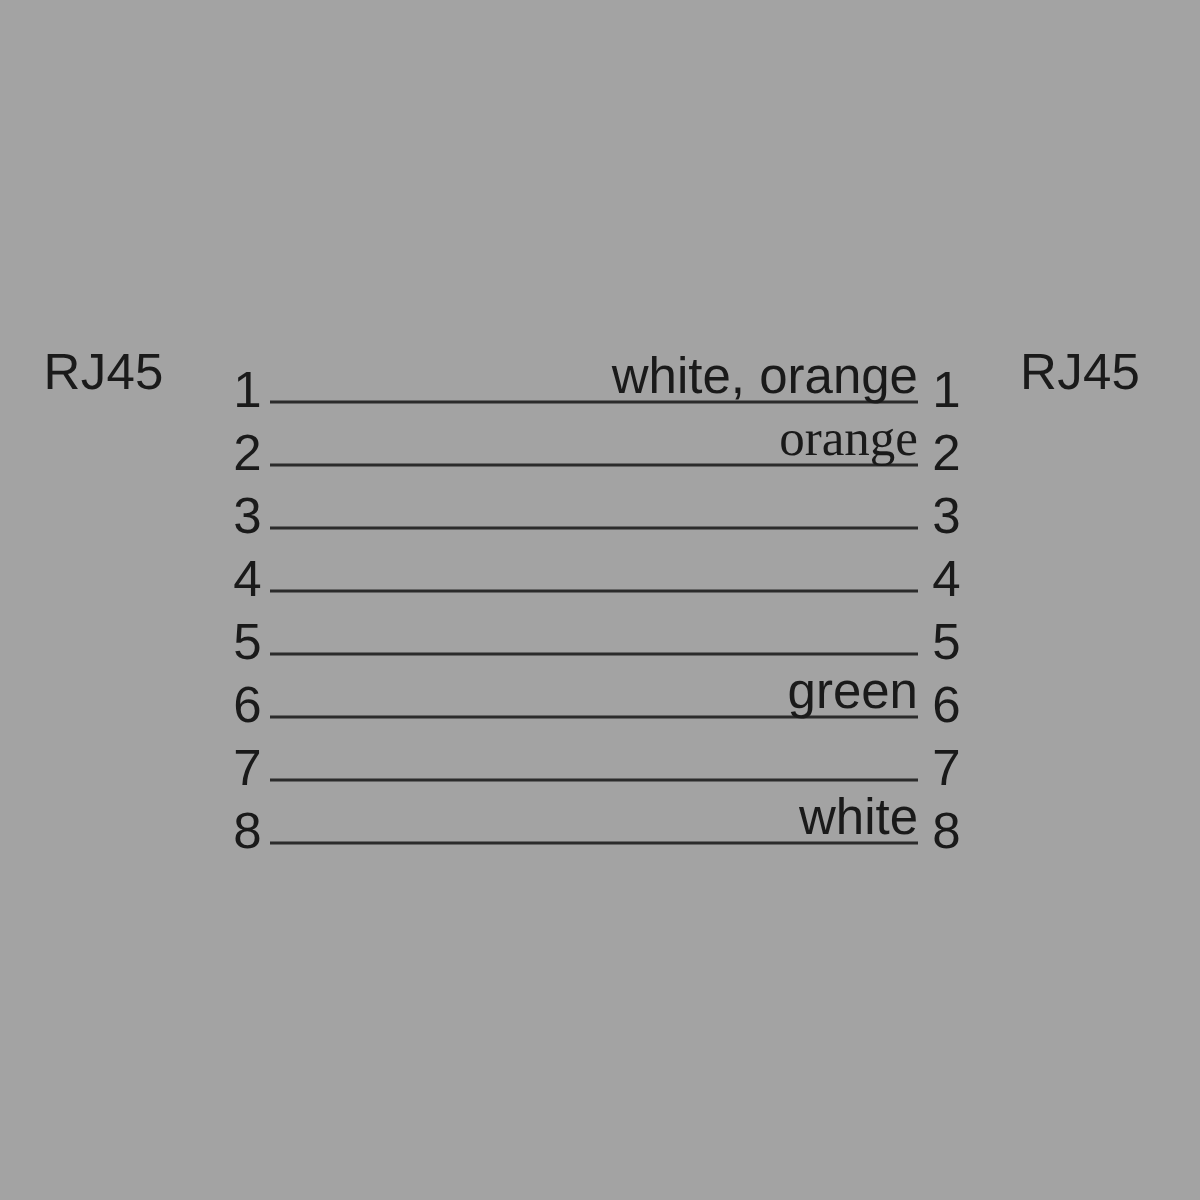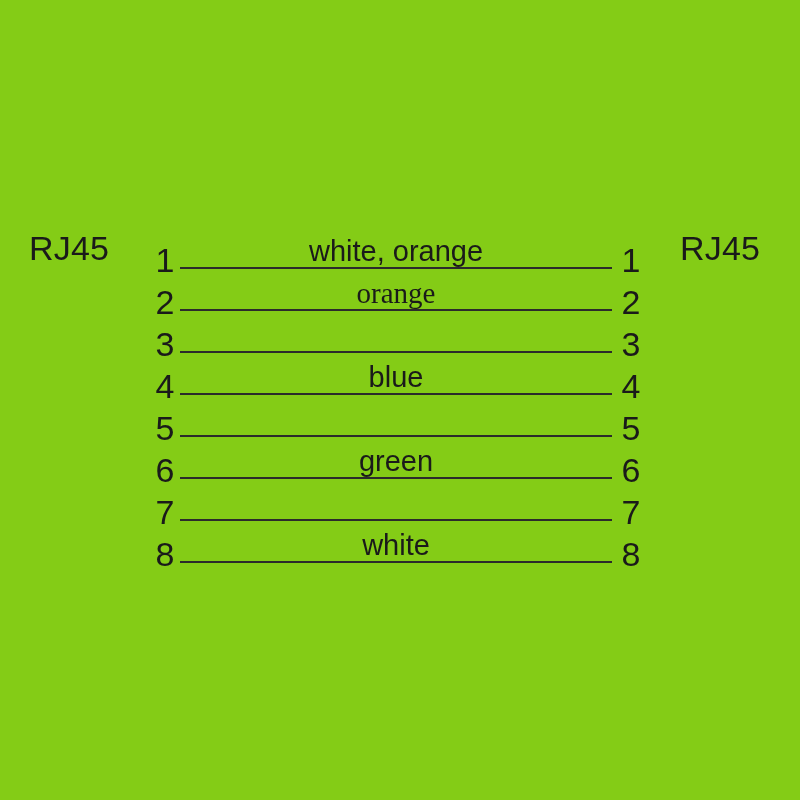--- a/index.html
+++ b/index.html
@@ -12,21 +12,21 @@
     height: 800px;
     background: #ffffff;
     font-family: "Liberation Sans", sans-serif;
     overflow: hidden;
   }
 
   #diagram {
     position: relative;
     width: 800px;
     height: 800px;
-    background: #84cc16;
+    background: #a3a3a3;
   }
 
   
   .connector-label {
     position: absolute;
     font-family: "Liberation Sans", sans-serif;
     font-size: 34px;
     font-weight: 400;
     color: #1a1a1a;
     letter-spacing: 0.2px;
@@ -86,23 +86,23 @@
     height: 0;
     border-top: 2px solid #2b2b2b;
   }
 
   
   .wire-label {
     position: absolute;
     left: 32px;
     right: 40px;
     bottom: 1px;
-    text-align: center;
+    text-align: right;
     font-family: "Liberation Sans", sans-serif;
-    font-size: 29px;
+    font-size: 34px;
     font-weight: 400;
     color: #1a1a1a;
     line-height: 34px;
     white-space: nowrap;
   }
 </style>
 </head>
 <body style="background: rgb(255, 255, 255);">
 
 <div id="diagram">
@@ -125,21 +125,20 @@
         <div class="pin-number right" style="color: rgb(26, 26, 26);">2</div>
       </div>
       <div class="pin-row" style="top: 311px;">
         <div class="pin-number left" style="color: rgb(26, 26, 26);">3</div>
         <div class="wire" style="border-top-color: rgb(43, 43, 43);"></div>
         <div class="pin-number right" style="color: rgb(26, 26, 26);">3</div>
       </div>
       <div class="pin-row" style="top: 353px;">
         <div class="pin-number left" style="color: rgb(26, 26, 26);">4</div>
         <div class="wire" style="border-top-color: rgb(43, 43, 43);"></div>
-        <div class="wire-label" style="color: rgb(26, 26, 26);">blue</div>
         <div class="pin-number right" style="color: rgb(26, 26, 26);">4</div>
       </div>
       <div class="pin-row" style="top: 395px;">
         <div class="pin-number left" style="color: rgb(26, 26, 26);">5</div>
         <div class="wire" style="border-top-color: rgb(43, 43, 43);"></div>
         <div class="pin-number right" style="color: rgb(26, 26, 26);">5</div>
       </div>
       <div class="pin-row" style="top: 437px;">
         <div class="pin-number left" style="color: rgb(26, 26, 26);">6</div>
         <div class="wire" style="border-top-color: rgb(43, 43, 43);"></div>

